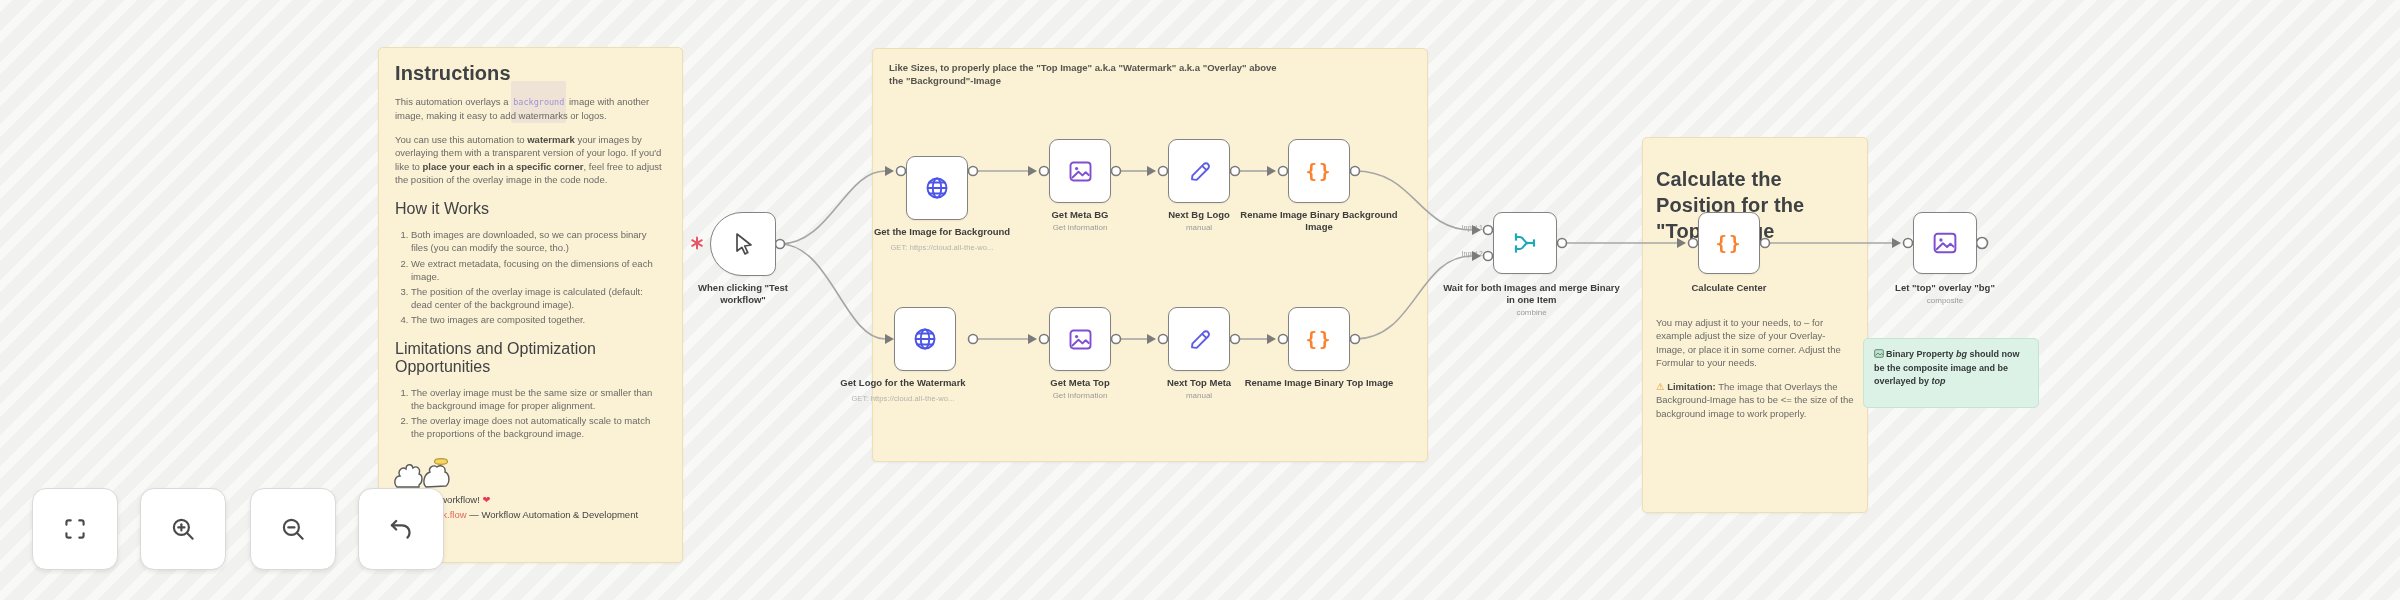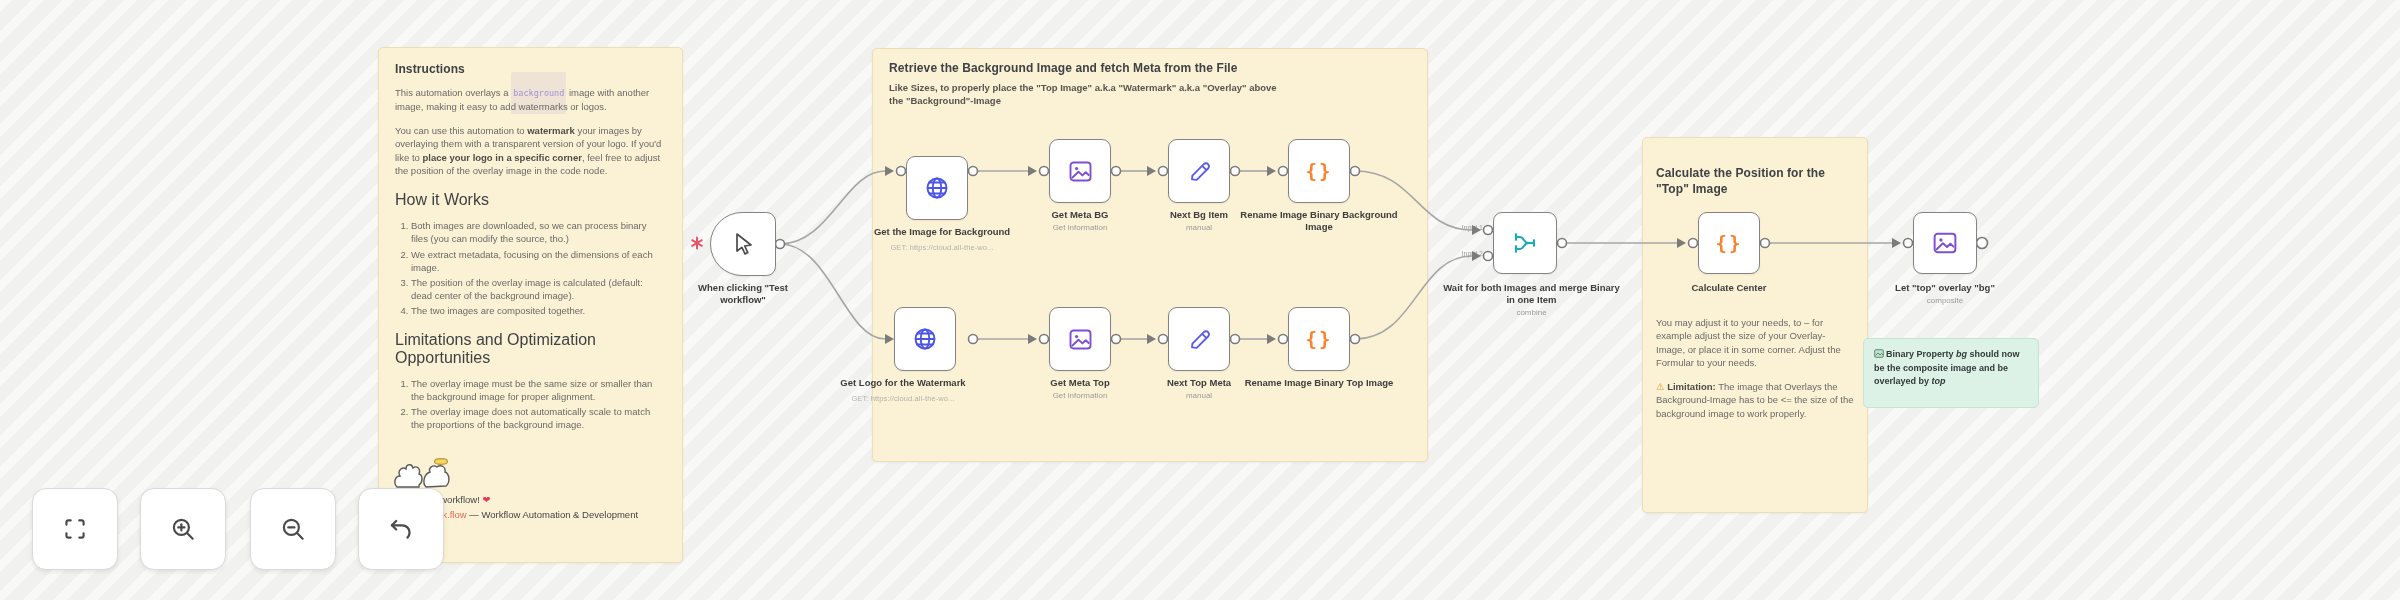--- a/index.html
+++ b/index.html
@@ -3,21 +3,21 @@
 <meta charset="utf-8">
 <style>
   html,body{margin:0;padding:0;}
   body{font-family:"Liberation Sans",sans-serif;}
   #canvas{position:relative;width:2400px;height:600px;overflow:hidden;
     background-color:#f1f1ef;
     background-image:repeating-linear-gradient(135deg,rgba(255,255,255,.55) 0 9px,rgba(255,255,255,0) 9px 22px);}
   
   .sticky{position:absolute;background:#fbf1d4;border:1px solid #ecdfb6;border-radius:5px;
     box-shadow:0 1px 3px rgba(0,0,0,.05);box-sizing:border-box;color:#666;}
-  .sticky h2{margin:0 0 10px 0;font-size:12px;font-weight:700;color:#3f4245;letter-spacing:.1px;}
+  .sticky h2{margin:0 0 10px 0;font-size:20px;font-weight:700;color:#3f4245;letter-spacing:.1px;}
   .sticky p{margin:0 0 11px 0;font-size:9.5px;line-height:1.4;color:#6a6a66;}
   .sticky h3{margin:14px 0 10px 0;font-size:16px;font-weight:400;color:#3f4245;}
   .sticky ol{margin:4px 0 10px 0;padding-left:16px;font-size:9.5px;line-height:1.38;color:#6a6a66;}
   .sticky ol li{margin-bottom:2px;}
   .sticky b{color:#4c4c48;}
   .code{font-family:"DejaVu Sans Mono",monospace;font-size:8.5px;color:#a193d9;background:rgba(150,130,220,.12);border-radius:2px;padding:16px 2px;}
   .sticky-green{position:absolute;background:#ddf2e6;border:1px solid #c3e6d2;border-radius:5px;
     box-sizing:border-box;padding:9px 10px;font-size:9px;font-weight:700;line-height:1.5;color:#35383a;}
   .sticky-green i{font-style:italic;}
   .warn-icon{color:#e8a23c;font-size:9.5px;}
@@ -43,21 +43,21 @@
   .layer-nodes{position:absolute;left:0;top:0;width:100%;height:100%;z-index:10;}
 </style>
 </head>
 <body>
 
 <div id="canvas">
 
   <div class="sticky" style="left:378px;top:47px;width:305px;height:516px;padding:14px 16px;">
     <h2>Instructions</h2>
     <p><span>This automation overlays a </span><span class="code">background</span><span> image with another image, making it easy to add watermarks or logos.</span></p>
-    <p><span>You can use this automation to </span><b>watermark</b><span> your images by overlaying them with a transparent version of your logo. If you'd like to </span><b>place your logo in a specific corner</b><span>, feel free to adjust the position of the overlay image in the code node.</span></p>
+    <p><span>You can use this automation to </span><b>watermark</b><span> your images by overlaying them with a transparent version of your logo. If you'd like to </span><b>place your each in a specific corner</b><span>, feel free to adjust the position of the overlay image in the code node.</span></p>
     <h3>How it Works</h3>
     <ol>
       <li>Both images are downloaded, so we can process binary files (you can modify the source, tho.)</li>
       <li>We extract metadata, focusing on the dimensions of each image.</li>
       <li>The position of the overlay image is calculated (default: dead center of the background image).</li>
       <li>The two images are composited together.</li>
     </ol>
     <h3>Limitations and Optimization Opportunities</h3>
     <ol>
       <li>The overlay image must be the same size or smaller than the background image for proper alignment.</li>
@@ -68,21 +68,20 @@
   <svg class="layer" style="position:absolute;left:391px;top:454px;z-index:8;" width="62" height="38" viewBox="0 0 62 38">
     <path d="M6 33 C2 29 4 22 9 22 C6 17 11 12 15 15 C15 10 21 9 22 14 C26 11 30 15 28 20 C32 21 32 28 28 31 L28 33 Z" fill="#ffffff" stroke="#5a5a5a" stroke-width="1.4"></path>
     <path d="M35 33 C31 29 33 20 39 18 C37 14 42 10 46 13 C50 10 55 13 54 18 C59 20 59 29 55 32 Z" fill="#ffffff" stroke="#5a5a5a" stroke-width="1.4"></path>
     <ellipse cx="50" cy="7.5" rx="6.5" ry="2.8" fill="#f5d563" stroke="#b99a33" stroke-width="1.2"></ellipse>
   </svg>
 
   <div class="footer-line" style="left:398px;top:494px;z-index:7;"><span>Enjoy the workflow! </span><span class="footer-heart">❤</span></div>
   <div class="footer-line" style="left:398px;top:509px;z-index:7;"><span class="footer-link">all-the-work.flow</span><span> — Workflow Automation &amp; Development</span></div>
 
   <div class="sticky" style="left:872px;top:48px;width:556px;height:414px;padding:12px 16px;">
-    <h2 style="margin-bottom:6px;">Retrieve the Background Image and fetch Meta from the File</h2>
     <p style="font-weight:700;color:#55544f;width:390px;">Like Sizes, to properly place the "Top Image" a.k.a "Watermark" a.k.a "Overlay" above the "Background"-Image</p>
   </div>
 
   <div class="sticky" style="left:1642px;top:137px;width:226px;height:376px;padding:28px 13px;">
     <h2 style="line-height:1.3;">Calculate the Position for the "Top" Image</h2>
     <div style="position:absolute;top:178px;left:13px;right:13px;">
       <p>You may adjust it to your needs, to – for example adjust the size of your Overlay-Image, or place it in some corner. Adjust the Formular to your needs.</p>
       <p><span class="warn-icon">⚠</span> <b>Limitation:</b><span> The image that Overlays the Background-Image has to be &lt;= the size of the background image to work properly.</span></p>
     </div>
   </div>
@@ -200,21 +199,21 @@
       </div>
       <div class="node-label"><span>Get Meta BG</span><span class="node-sub">Get information</span></div>
     </div>
 
     <div class="node" style="left:1168px;top:139px;width:62px;">
       <div class="node-box">
         <svg width="27" height="27" viewBox="0 0 27 27">
           <path d="M6 21.4 L6.4 17.6 L17.8 6.2 C19 5 21 5 22.1 6.2 C23.3 7.3 23.3 9.3 22.1 10.5 L10.7 21.9 L6 21.4 Z M16.2 7.8 L20.5 12.1" fill="none" stroke="#5c5ce8" stroke-width="1.9" stroke-linecap="round" stroke-linejoin="round"></path>
         </svg>
       </div>
-      <div class="node-label"><span>Next Bg Item</span><span class="node-sub">manual</span></div>
+      <div class="node-label"><span>Next Bg Logo</span><span class="node-sub">manual</span></div>
     </div>
 
     <div class="node" style="left:1288px;top:139px;width:62px;">
       <div class="node-box">
           <span class="braces">{}</span>
         </div>
       <div class="node-label">Rename Image Binary Background Image</div>
     </div>
 
     <div class="node" style="left:852px;top:307px;width:60px;padding-left:42px;">

